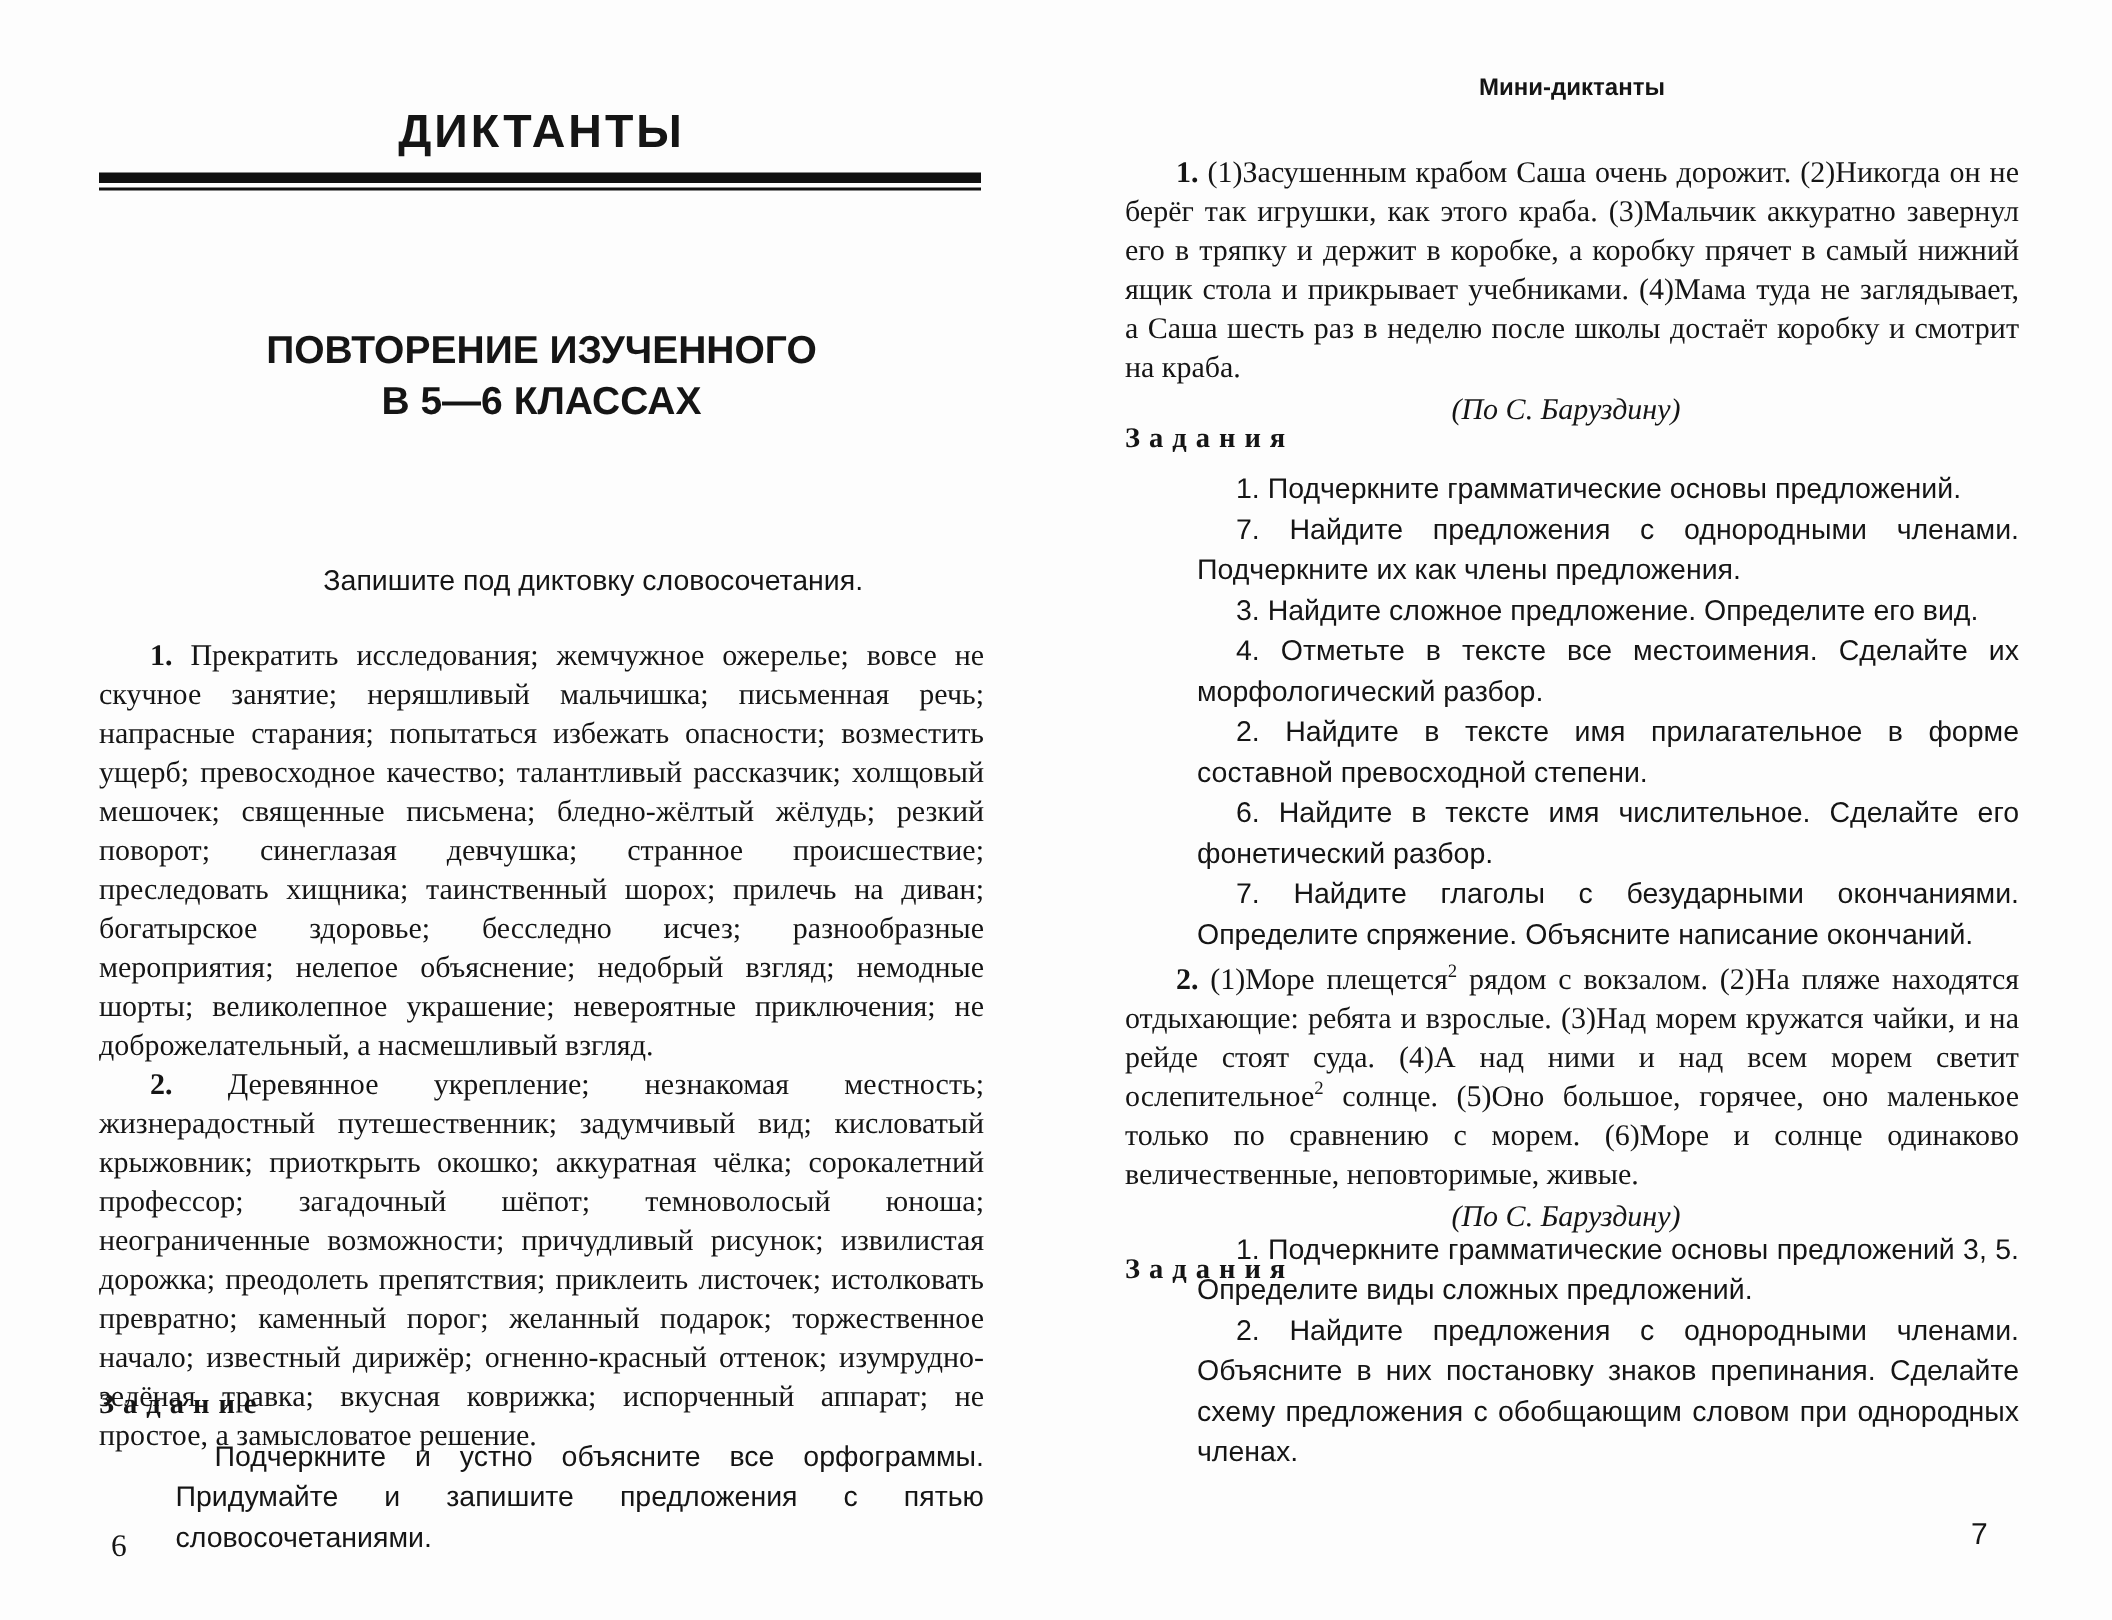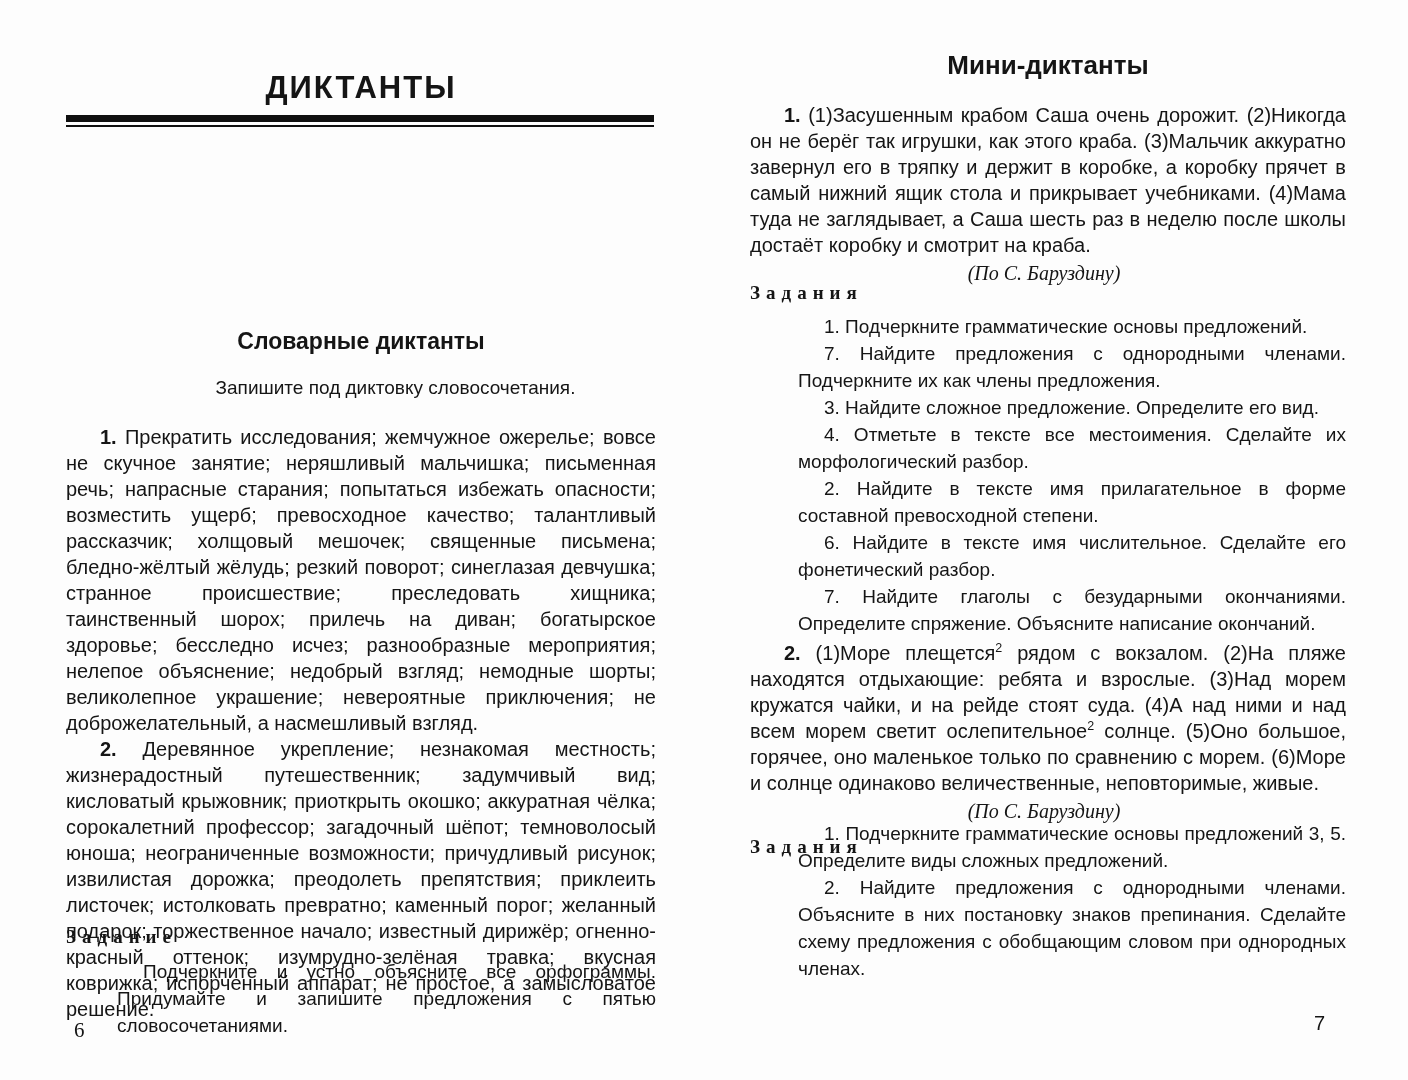--- a/index.html
+++ b/index.html
@@ -11,33 +11,33 @@
   .chapter-title{position:absolute;top:70px;left:0;right:0;text-align:center;
     font-family:"Liberation Sans","DejaVu Sans",sans-serif;font-weight:bold;font-size:31px;letter-spacing:2px;}
   .double-rule{position:absolute;top:115px;left:0;right:2px;height:3px;
     border-top:7px solid #101010;border-bottom:2px solid #101010;}
 
   .section-title{position:absolute;top:216px;left:0;right:0;text-align:center;
     font-family:"Liberation Sans","DejaVu Sans",sans-serif;font-weight:bold;font-size:26px;line-height:34px;}
   .subsection-title{position:absolute;top:328px;left:0;right:0;text-align:center;
     font-family:"Liberation Sans","DejaVu Sans",sans-serif;font-weight:bold;font-size:23px;}
   .mini-title{position:absolute;top:50px;left:0;right:0;text-align:center;
-    font-family:"Liberation Sans","DejaVu Sans",sans-serif;font-weight:bold;font-size:26px;}
+    font-family:"Liberation Sans","DejaVu Sans",sans-serif;font-weight:bold;font-size:16px;}
 
   .bar-row{display:flex;align-items:center;}
   .dbar{flex:0 0 auto;width:3px;border-left:2px solid #101010;border-right:3px solid #101010;}
   .bar-text{flex:1 1 auto;padding-left:12px;
     font-family:"Liberation Sans","DejaVu Sans",sans-serif;font-size:19px;line-height:27px;}
   .bar-text p{margin:0;text-indent:26px;text-align:justify;}
 
   .intro-row{position:absolute;top:374px;left:31px;right:0;flex-direction:column;}
   #left-page .task-row{position:absolute;top:958px;left:31px;right:0;}
 
   .paras{position:absolute;top:424px;left:0;right:0;}
-  .dict{font-family:Liberation Sans, sans-serif;font-size:20px;line-height:26px;
+  .dict{font-family:Liberation Serif, serif;font-size:20px;line-height:26px;
     text-align:justify;text-indent:34px;margin:0;}
   .dict .num{font-weight:bold;}
   .sup{font-size:12.5px;vertical-align:super;line-height:0;}
 
   .task-heading{position:absolute;left:0;
     font-family:Liberation Serif, serif;font-weight:bold;font-size:19px;letter-spacing:6px;}
   #left-page .task-heading{top:926px;}
 
   .attribution{font-family:"Liberation Serif","DejaVu Serif",serif;font-style:italic;font-size:20px;
     text-align:center;margin:4px 8px 0 0;}
@@ -56,22 +56,25 @@
 </style>
 </head>
 <body>
 
 <div class="canvas">
 
   <div class="page" id="left-page">
     <div class="chapter-title">ДИКТАНТЫ</div>
     <div class="double-rule"></div>
 
+    <div class="section-title">
+      <span>ПОВТОРЕНИЕ ИЗУЧЕННОГО</span><br>
+      <span>В 5—6 КЛАССАХ</span>
+    </div>
 
-    <div class="subsection-title">Словарные диктанты</div>
 
     <div class="bar-row intro-row">
       <div class="dbar"></div>
       <div class="bar-text">
         <p>Запишите под диктовку словосочетания.</p>
       </div>
     </div>
 
     <div class="paras">
       <p class="dict"><span class="num">1.</span> <span>Прекратить исследования; жемчужное ожерелье; вовсе не скучное занятие; неряшливый мальчишка; письменная речь; напрасные старания; попытаться избежать опасности; возместить ущерб; превосходное качество; талантливый рассказчик; холщовый мешочек; священные письмена; бледно-жёлтый жёлудь; резкий поворот; синеглазая девчушка; странное происшествие; преследовать хищника; таинственный шорох; прилечь на диван; богатырское здоровье; бесследно исчез; разнообразные мероприятия; нелепое объяснение; недобрый взгляд; немодные шорты; великолепное украшение; невероятные приключения; не доброжелательный, а насмешливый взгляд.</span></p>

